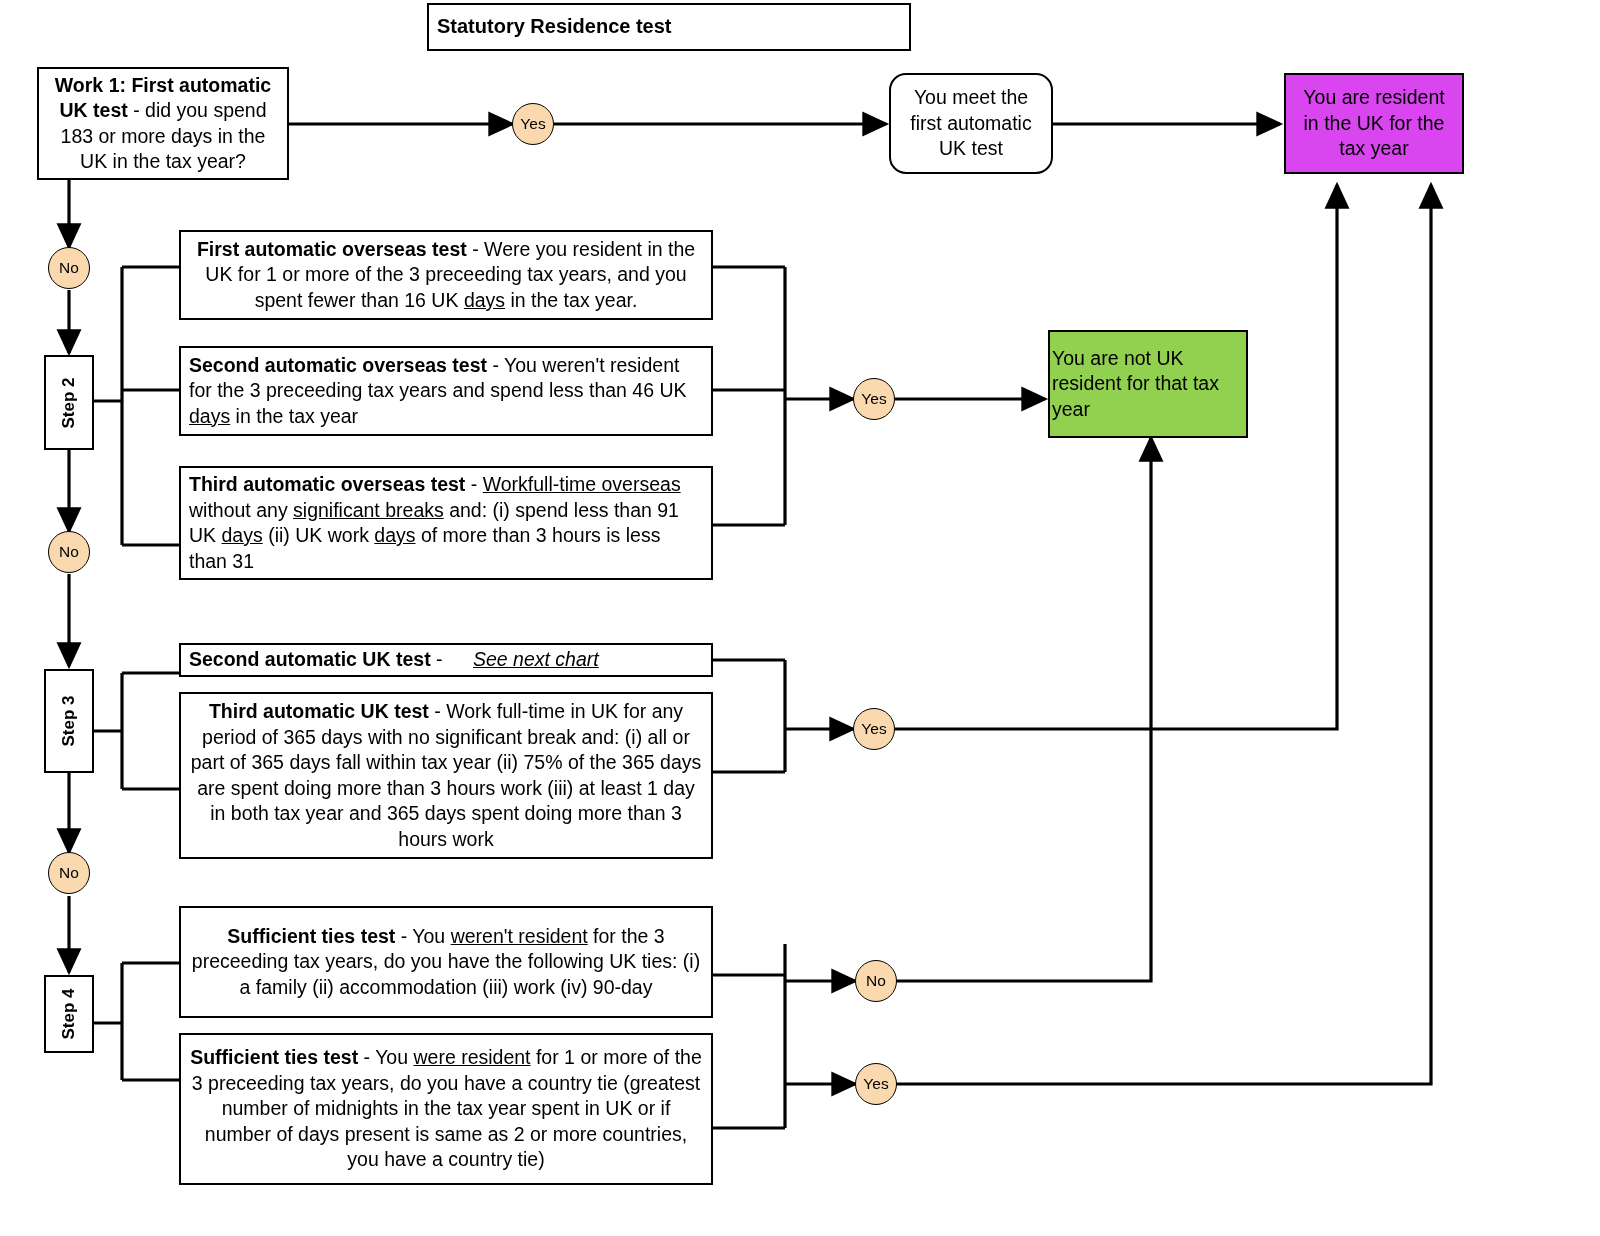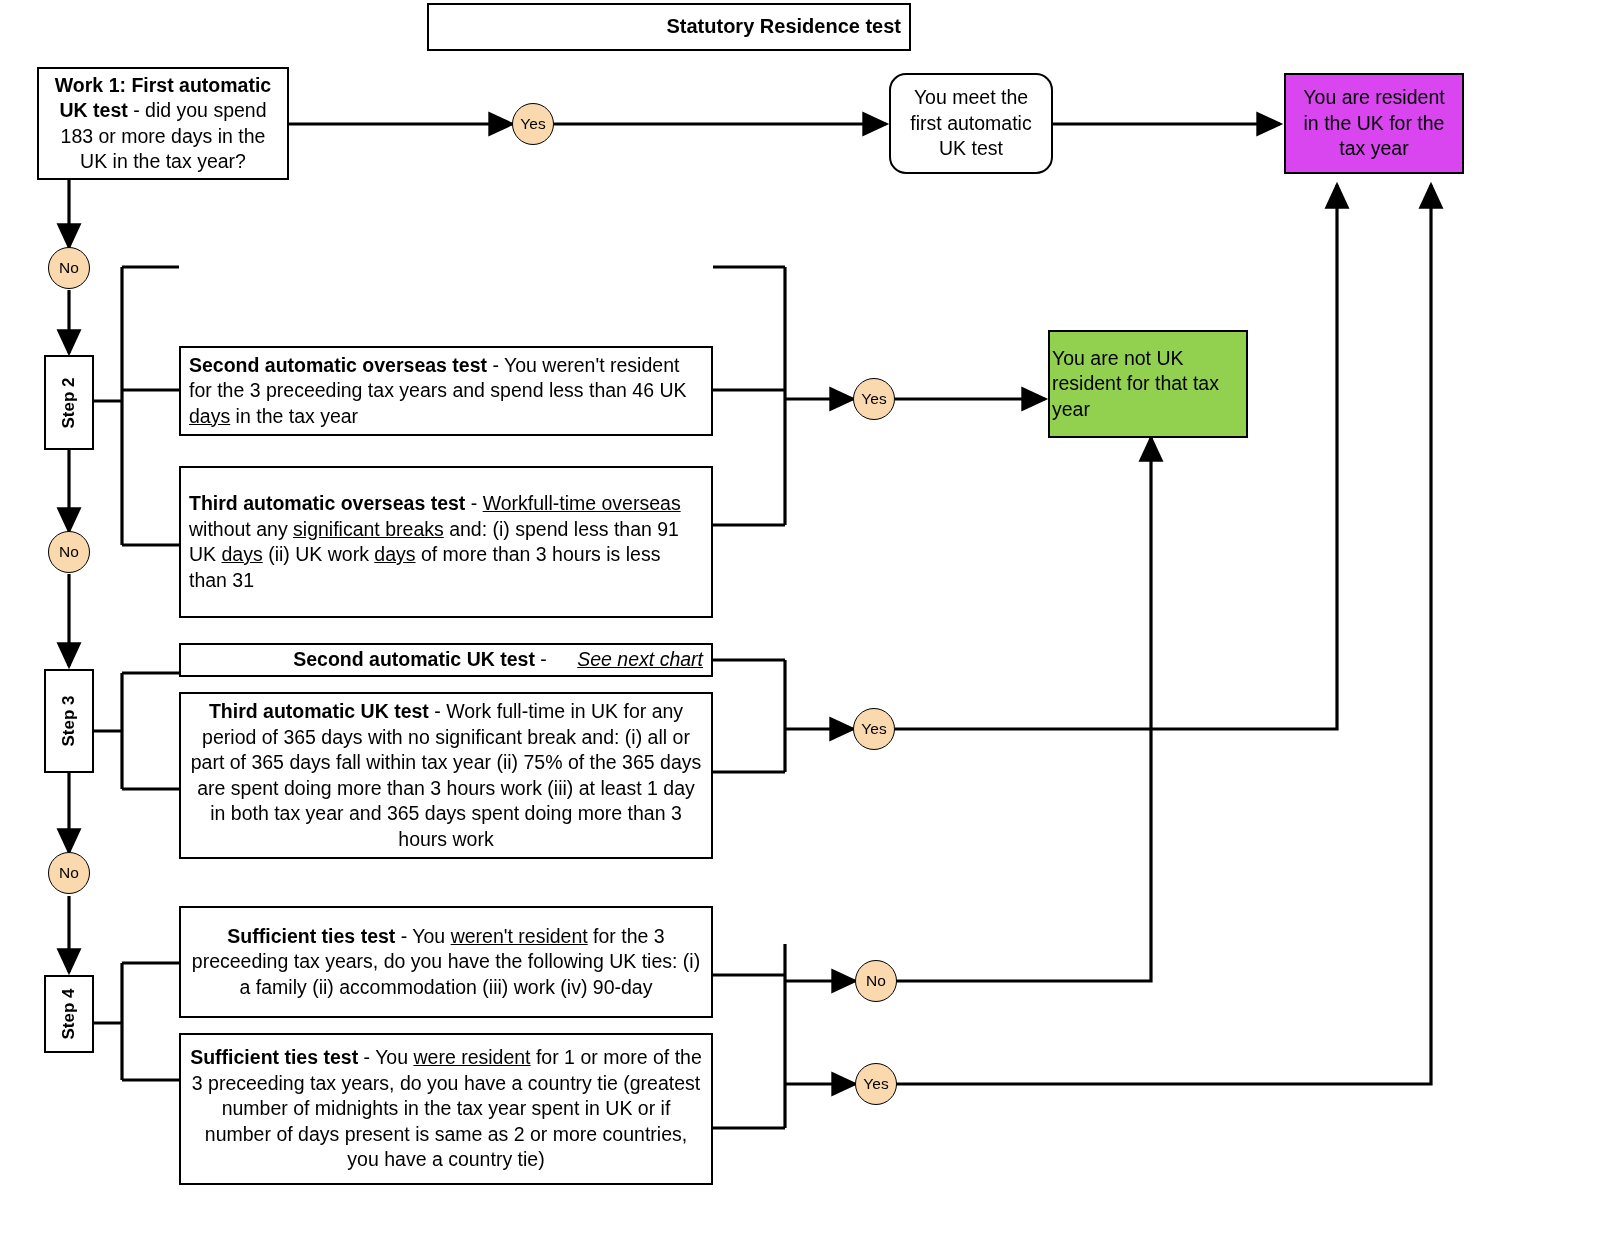--- a/index.html
+++ b/index.html
@@ -1,21 +1,21 @@
 <!DOCTYPE html>
 <html><head>
 <meta charset="utf-8">
 <title>Statutory Residence test</title>
 <style>
   html,body{margin:0;padding:0;background:#ffffff;}
   body{font-family:"Liberation Sans","DejaVu Sans",sans-serif;color:#000;}
   #canvas{position:relative;width:1600px;height:1236px;background:#fff;overflow:hidden;}
 
   .box{position:absolute;box-sizing:border-box;border:2px solid #000;background:#fff;
-       display:flex;align-items:center;justify-content:flex-end;text-align:center;
+       display:flex;align-items:center;justify-content:flex-start;text-align:center;
        font-size:19.5px;line-height:25.5px;padding:4px 8px;}
   .box.left{justify-content:flex-start;text-align:left;}
   .title-box{font-weight:bold;font-size:20px;}
   .blue{background:#d946ef;}
   .green{background:#92D050;}
 
   .vbox{position:absolute;box-sizing:border-box;border:2px solid #000;background:#fff;}
   .vbox span{position:absolute;left:50%;top:50%;transform:translate(-50%,-50%) rotate(-90deg);
              white-space:nowrap;font-weight:bold;font-size:17px;}
 
@@ -122,26 +122,29 @@
   <div class="vbox" style="left:44px;top:355px;width:50px;height:95px;">
     <span>Step 2</span>
   </div>
   <div class="vbox" style="left:44px;top:669px;width:50px;height:104px;">
     <span>Step 3</span>
   </div>
   <div class="vbox" style="left:44px;top:975px;width:50px;height:78px;">
     <span>Step 4</span>
   </div>
 
+  <div class="box" style="left:179px;top:230px;width:534px;height:90px;">
+    <span><b class="hd">First automatic overseas test</b><span> - Were you resident in the UK for 1 or more of the 3 preceeding tax years, and you spent fewer than 16 UK </span><u class="ul">days</u><span> in the tax year.</span></span>
+  </div>
 
   <div class="box left" style="left:179px;top:346px;width:534px;height:90px;">
     <span><b class="hd">Second automatic overseas test</b><span> - You weren't resident for the 3 preceeding tax years and spend less than 46 UK </span><u class="ul">days</u><span> in the tax  year</span></span>
   </div>
 
-  <div class="box left" style="left:179px;top:466px;width:534px;height:152px;">
+  <div class="box left" style="left:179px;top:466px;width:534px;height:114px;">
     <span><b class="hd">Third automatic overseas test</b><span> - </span><u class="ul">Workfull-time overseas</u><span> without any </span><u class="ul">significant breaks</u><span> and: (i) spend less than 91 UK </span><u class="ul">days</u><span> (ii) UK work </span><u class="ul">days</u><span> of more than 3 hours is less than 31</span></span>
   </div>
 
   <div class="box" style="left:179px;top:643px;width:534px;height:34px;">
     <span><b class="hd">Second automatic UK test</b><span> - </span><i class="it">See next chart</i></span>
   </div>
 
   <div class="box" style="left:179px;top:692px;width:534px;height:167px;">
     <span><b class="hd">Third automatic UK test</b><span> - Work full-time in UK for any period of 365 days with no significant break and: (i) all or part of 365 days fall within tax year (ii) 75% of the 365 days are spent doing more than 3 hours work (iii) at least 1 day in both tax year and 365 days spent doing more than 3 hours work</span></span>
   </div>

